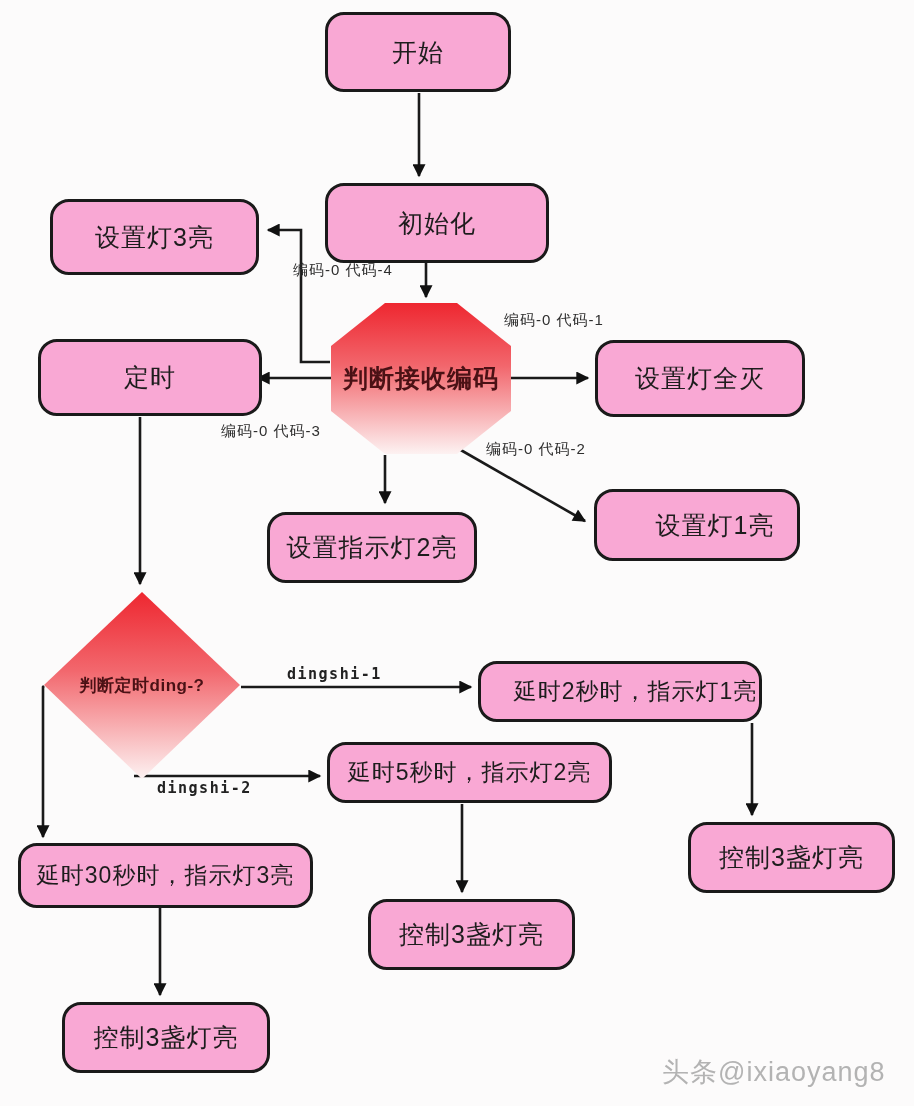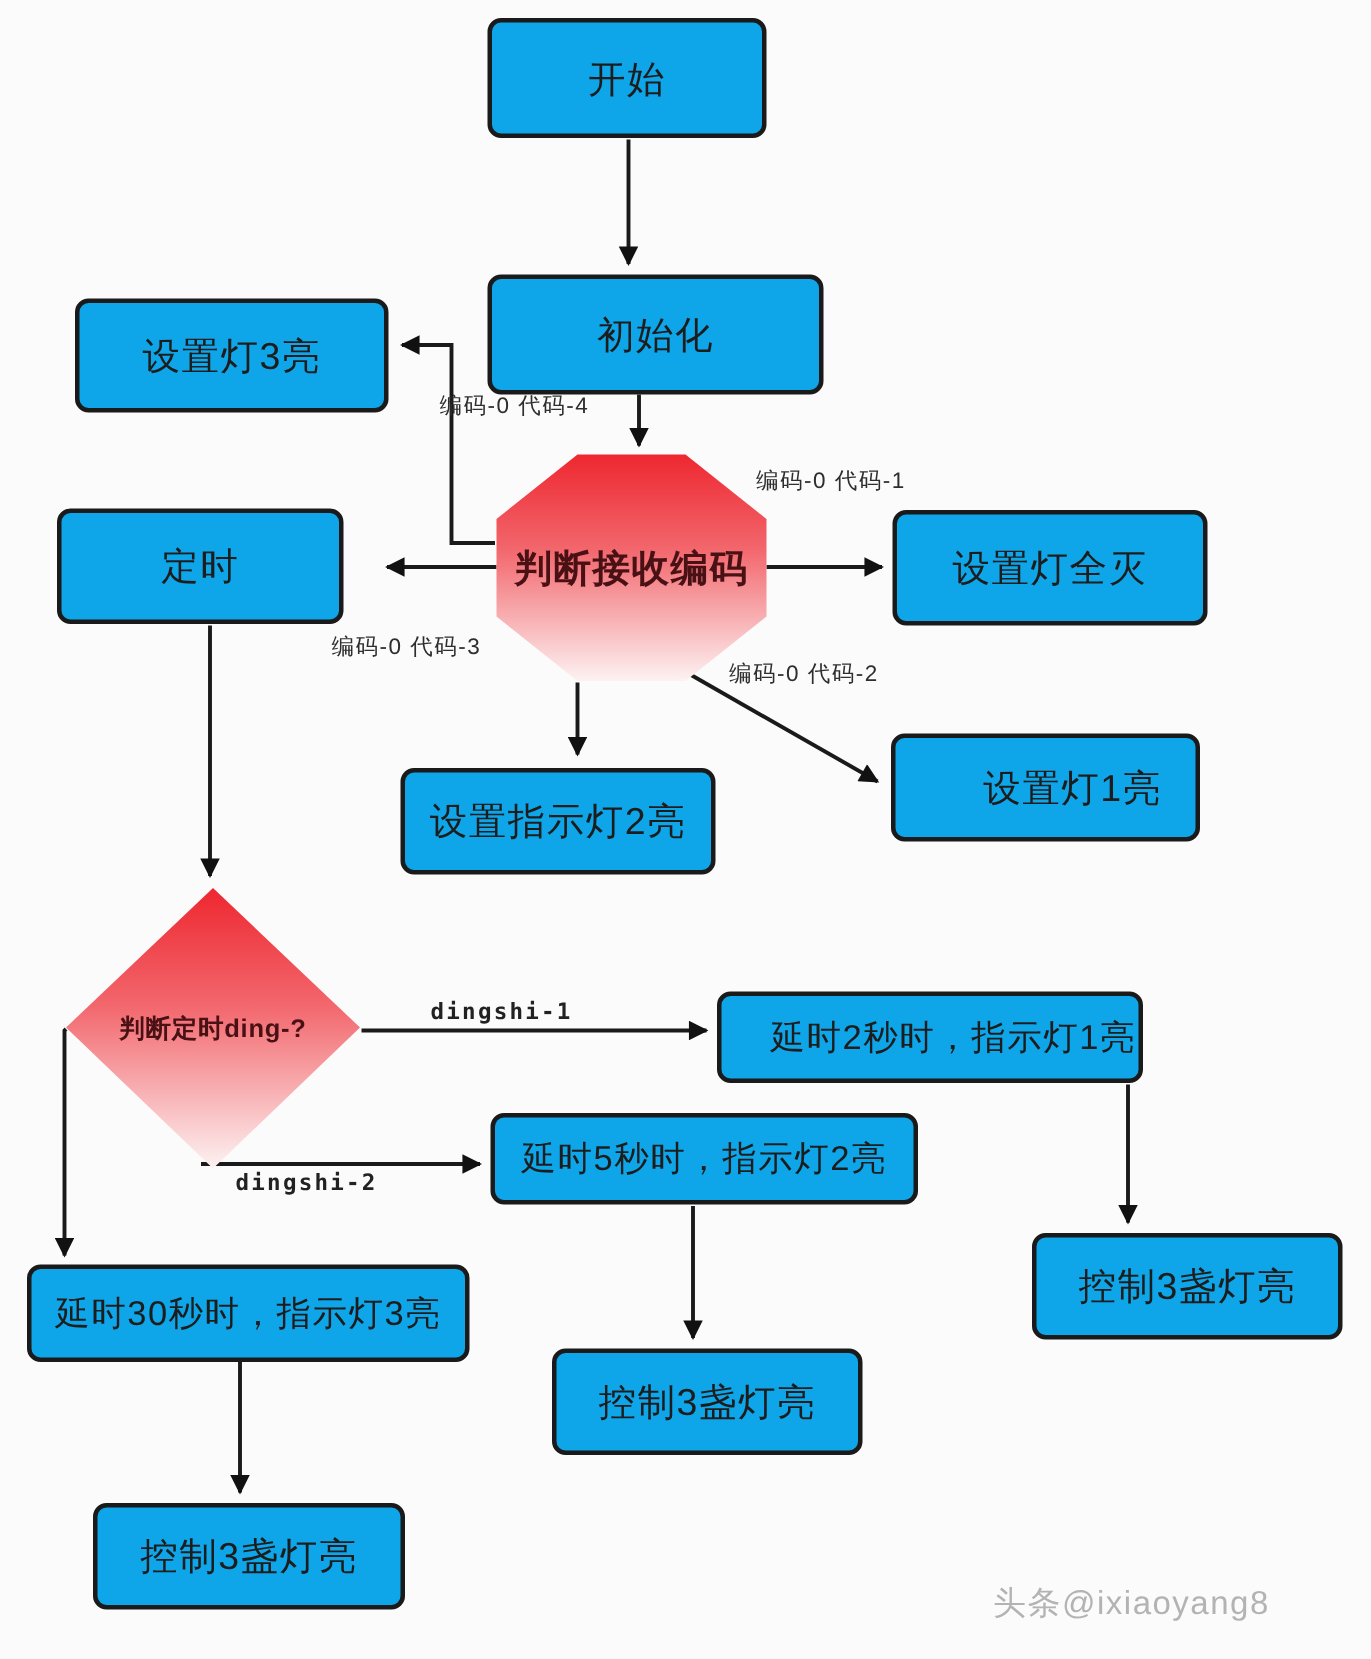--- a/index.html
+++ b/index.html
@@ -7,23 +7,23 @@
     position:relative;
     width:914px;height:1106px;
     background:#fcfbfb;
     font-family:"Liberation Sans","DejaVu Sans",sans-serif;
     overflow:hidden;
   }
   #edges{position:absolute;left:0;top:0;}
   .node{
     position:absolute;
     box-sizing:border-box;
-    background:#0ea5e9;
+    background:#f9a8d4;
     border:3px solid #1a1a1a;
-    border-radius:9px;
+    border-radius:19px;
     display:flex;align-items:center;justify-content:center;
     font-size:25px;color:#1d1d1d;
     white-space:nowrap;
     letter-spacing:1px;
   }
   .node--sm{font-size:23px;}
   .shape-label{
     position:absolute;
     display:flex;align-items:center;justify-content:center;
     font-weight:bold;color:#4a1115;
@@ -37,21 +37,21 @@
     letter-spacing:1px;white-space:nowrap;
   }
   .mono-label{
     position:absolute;
     font-family:"DejaVu Sans Mono","Liberation Mono",monospace;
     font-size:15px;font-weight:bold;color:#222;
     letter-spacing:1.5px;white-space:nowrap;
   }
   .watermark{
     position:absolute;
-    font-size:22px;color:#b3b3b3;
+    font-size:27px;color:#b3b3b3;
     letter-spacing:1px;white-space:nowrap;
   }
 </style>
 </head>
 <body>
 
 <div id="canvas">
 
   <svg id="edges" width="914" height="1106" viewBox="0 0 914 1106">
     <defs>
@@ -85,21 +85,21 @@
     <polygon points="385,303 457,303 511,346 511,411 457,454 385,454 331,411 331,346" fill="url(#redGrad)"></polygon>
     <polygon points="142,592 240,685 142,779 44,685" fill="url(#redGrad)"></polygon>
   </svg>
 
   <div class="shape-label shape-label--oct" style="left:331px;top:303px;width:180px;height:151px;">判断接收编码</div>
   <div class="shape-label shape-label--dia" style="left:44px;top:592px;width:196px;height:187px;">判断定时ding-?</div>
 
   <div class="node" style="left:325px;top:12px;width:186px;height:80px;">开始</div>
   <div class="node" style="left:325px;top:183px;width:224px;height:80px;">初始化</div>
   <div class="node" style="left:50px;top:199px;width:209px;height:76px;text-align:right;">设置灯3亮</div>
-  <div class="node" style="left:38px;top:339px;width:191px;height:77px;">定时</div>
+  <div class="node" style="left:38px;top:339px;width:224px;height:77px;">定时</div>
   <div class="node" style="left:595px;top:340px;width:210px;height:77px;">设置灯全灭</div>
   <div class="node" style="left:267px;top:512px;width:210px;height:71px;">设置指示灯2亮</div>
   <div class="node" style="left:594px;top:489px;width:206px;height:72px;padding-left:36px;">设置灯1亮</div>
   <div class="node node--sm" style="left:478px;top:661px;width:284px;height:61px;padding-left:31px;">延时2秒时，指示灯1亮</div>
   <div class="node node--sm" style="left:327px;top:742px;width:285px;height:61px;">延时5秒时，指示灯2亮</div>
   <div class="node node--sm" style="left:18px;top:843px;width:295px;height:65px;">延时30秒时，指示灯3亮</div>
   <div class="node" style="left:688px;top:822px;width:207px;height:71px;">控制3盏灯亮</div>
   <div class="node" style="left:368px;top:899px;width:207px;height:71px;">控制3盏灯亮</div>
   <div class="node" style="left:62px;top:1002px;width:208px;height:71px;">控制3盏灯亮</div>
 

